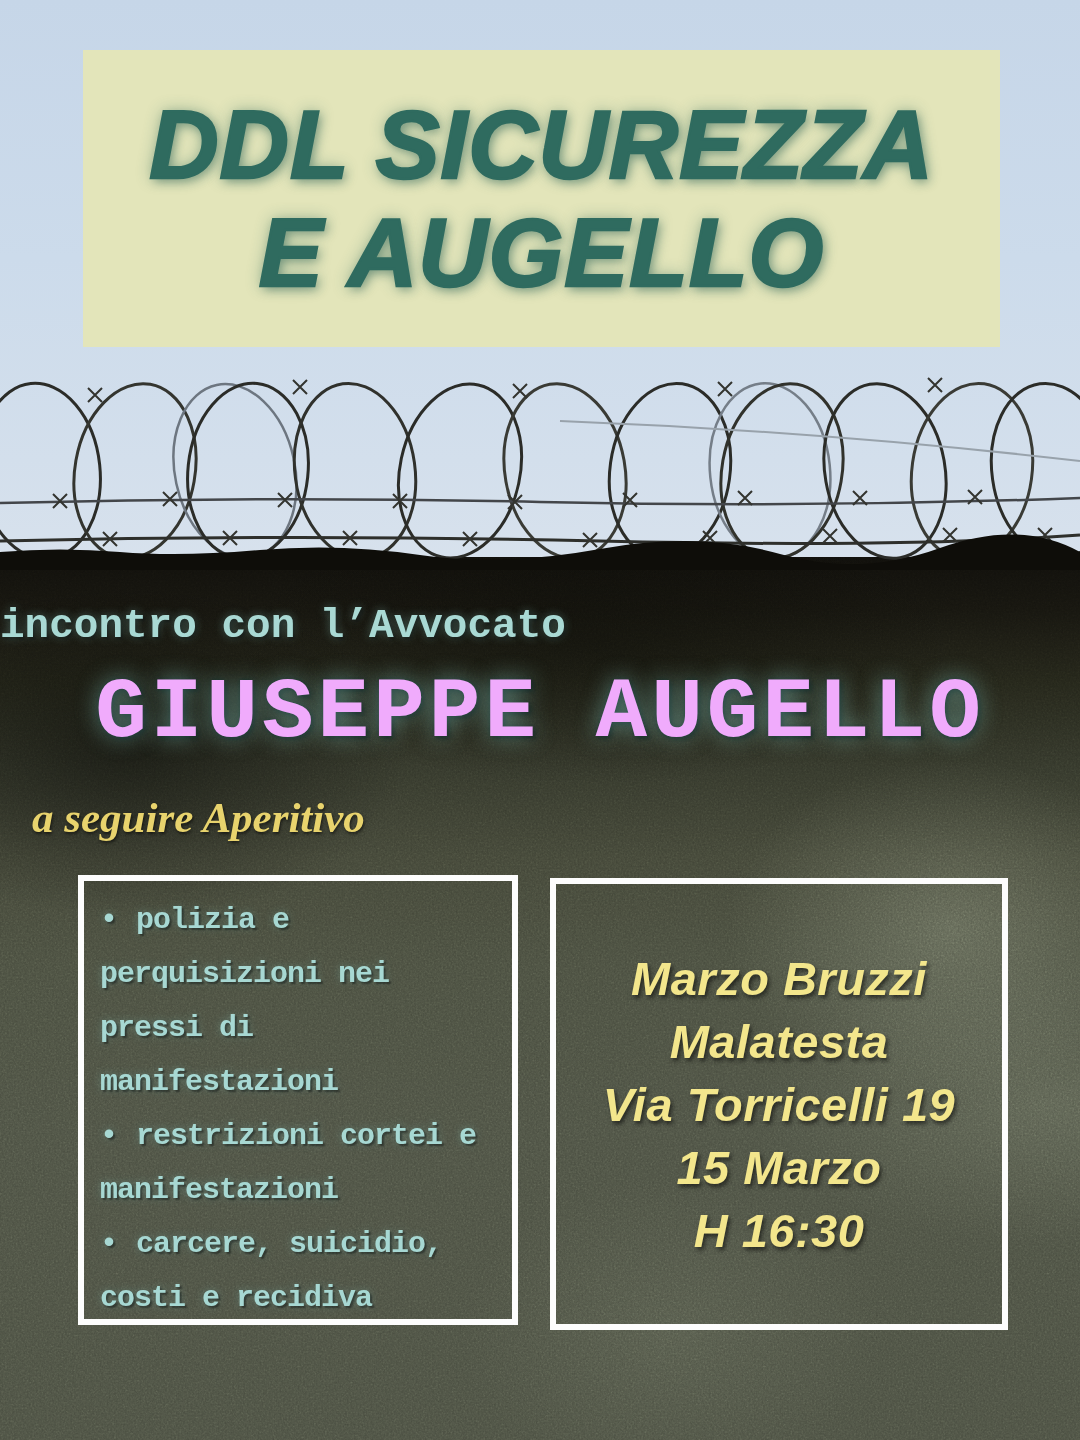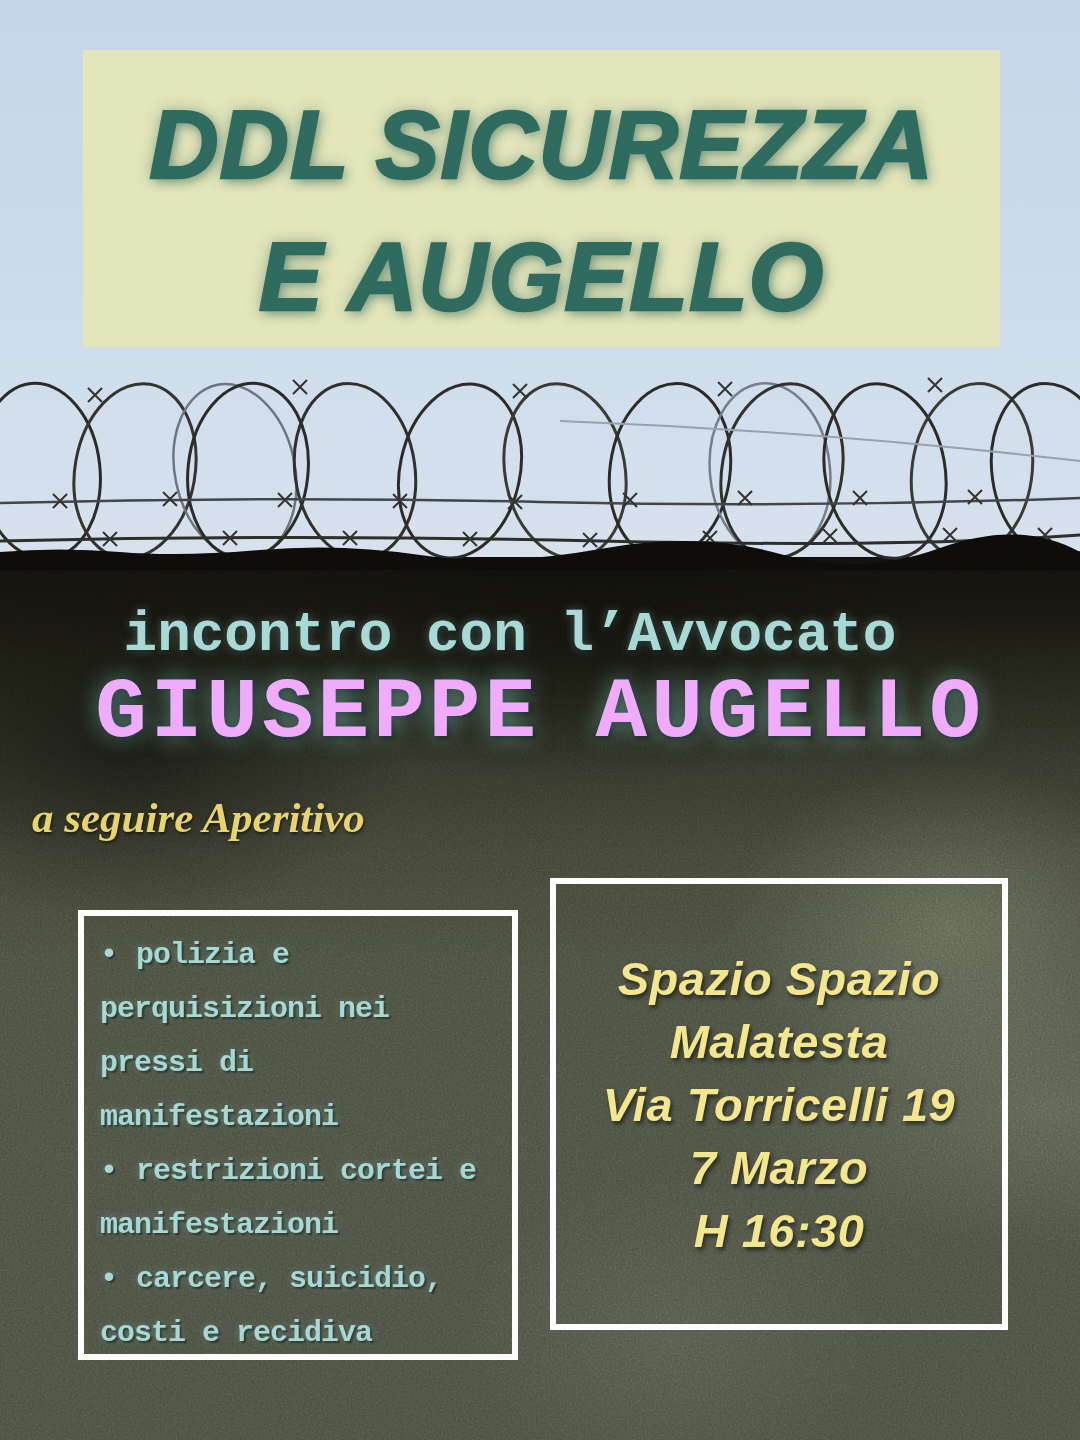--- a/index.html
+++ b/index.html
@@ -31,27 +31,26 @@
     background:#e3e5ba;
     display:flex;flex-direction:column;justify-content:center;align-items:center;
   }
   .title-line{
     font-family:"Liberation Sans",sans-serif;
     font-weight:700;font-style:italic;font-size:96px;line-height:1.12;
     color:#2f6b5f;letter-spacing:1px;
     -webkit-text-stroke:2.5px #2f6b5f;
     text-shadow:0 0 16px rgba(47,107,95,.45), 3px 4px 10px rgba(38,88,76,.40);
     white-space:nowrap;
-    margin-top:24px;
   }
   
   .typewriter{font-family:"Liberation Mono","DejaVu Sans Mono",monospace;font-weight:700;}
   .subtitle{
-    position:absolute;left:0;top:603px;width:1020px;text-align:center;
-    font-size:56px;color:#a9d9d4;letter-spacing:0px;
+    position:absolute;left:0;top:603px;width:1020px;
+    font-size:41px;color:#a9d9d4;letter-spacing:0px;
     text-shadow:0 0 10px rgba(140,205,198,.40), 2px 2px 3px rgba(0,0,0,.55);
     white-space:nowrap;
   }
   .speaker{
     position:absolute;left:0;top:668px;width:1080px;text-align:center;
     font-size:86px;color:#f0abfc;letter-spacing:4px;line-height:1.05;
     text-shadow:0 0 22px rgba(150,225,216,.55), 0 0 4px rgba(8,28,26,.85), 3px 3px 4px rgba(8,22,20,.6);
     white-space:nowrap;
   }
   .aperitivo{
@@ -59,21 +58,20 @@
     font-family:Liberation Serif, serif;font-weight:700;font-style:italic;
     font-size:43px;color:#e8d36d;
     text-shadow:1px 2px 3px rgba(0,0,0,.55);
     margin-left:32px;
   }
   
   .topics-box{
     position:absolute;left:78px;top:875px;width:440px;height:450px;
     border:6px solid #fdfdfd;box-sizing:border-box;
     padding:12px 10px 0 16px;
-    margin-top:35px;
   }
   .topic{
     font-size:30px;letter-spacing:-1px;line-height:54px;color:#a7d8d3;
     text-shadow:0 0 8px rgba(130,195,188,.35), 2px 2px 2px rgba(0,0,0,.5);
   }
   .topic .bullet{letter-spacing:0;}
   .event-box{
     position:absolute;left:550px;top:878px;width:458px;height:452px;
     border:6px solid #fdfdfd;box-sizing:border-box;
     display:flex;flex-direction:column;justify-content:center;align-items:center;
@@ -168,20 +166,20 @@
   <div class="speaker typewriter">GIUSEPPE AUGELLO</div>
   <div class="aperitivo">a seguire Aperitivo</div>
 
   <div class="topics-box">
     <div class="topic typewriter"><span class="bullet">• </span><span>polizia e perquisizioni nei pressi di manifestazioni</span></div>
     <div class="topic typewriter"><span class="bullet">• </span><span>restrizioni cortei e manifestazioni</span></div>
     <div class="topic typewriter"><span class="bullet">• </span><span>carcere, suicidio, costi e recidiva</span></div>
   </div>
 
   <div class="event-box">
-    <div class="event-line">Spazio Spazio</div>
+    <div class="event-line">Marzo Bruzzi</div>
     <div class="event-line">Malatesta</div>
     <div class="event-line">Via Torricelli 19</div>
-    <div class="event-line">7 Marzo</div>
+    <div class="event-line">15 Marzo</div>
     <div class="event-line">H 16:30</div>
   </div>
 
 </div>
 
 </body></html>

